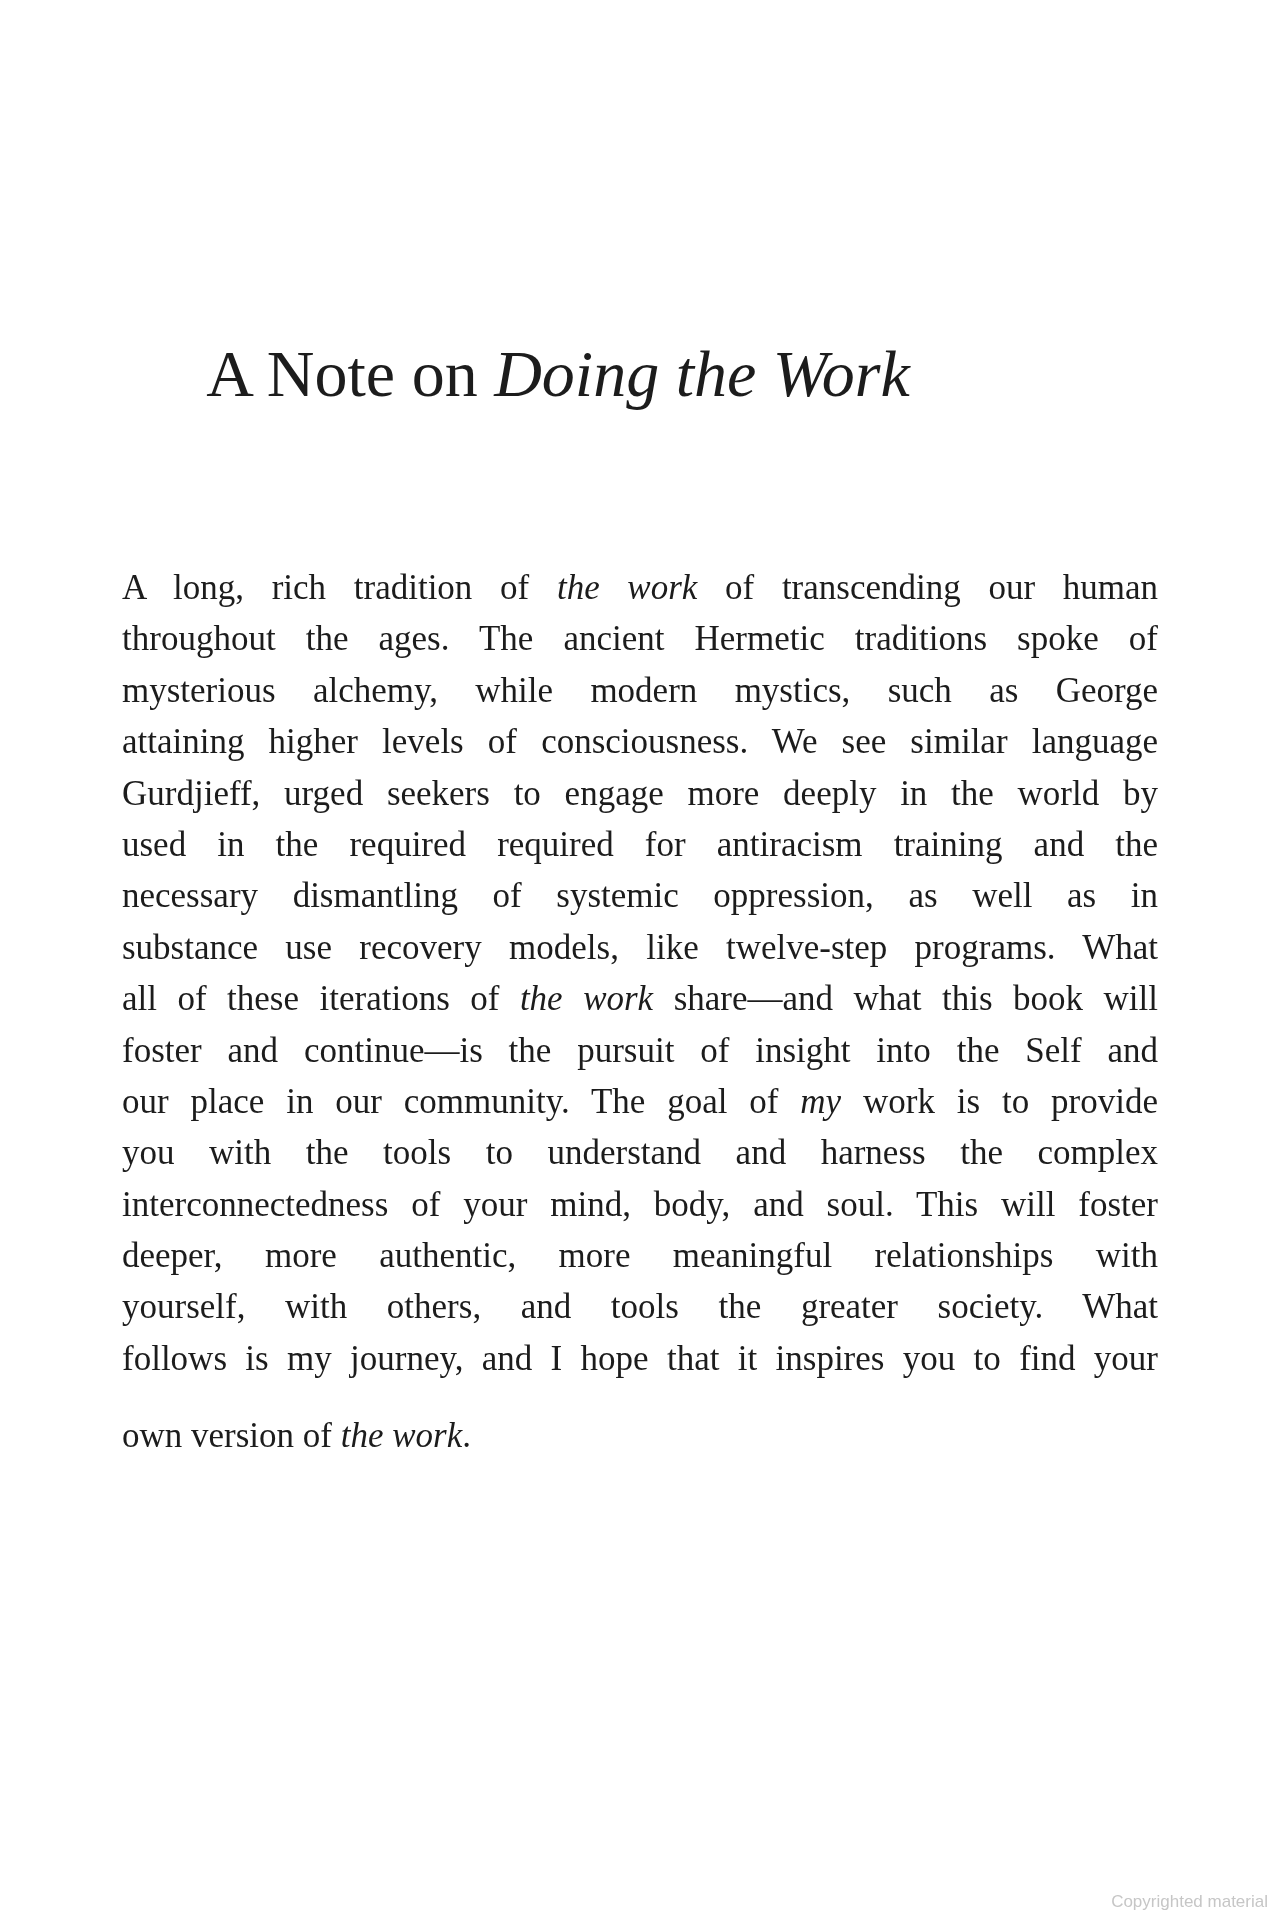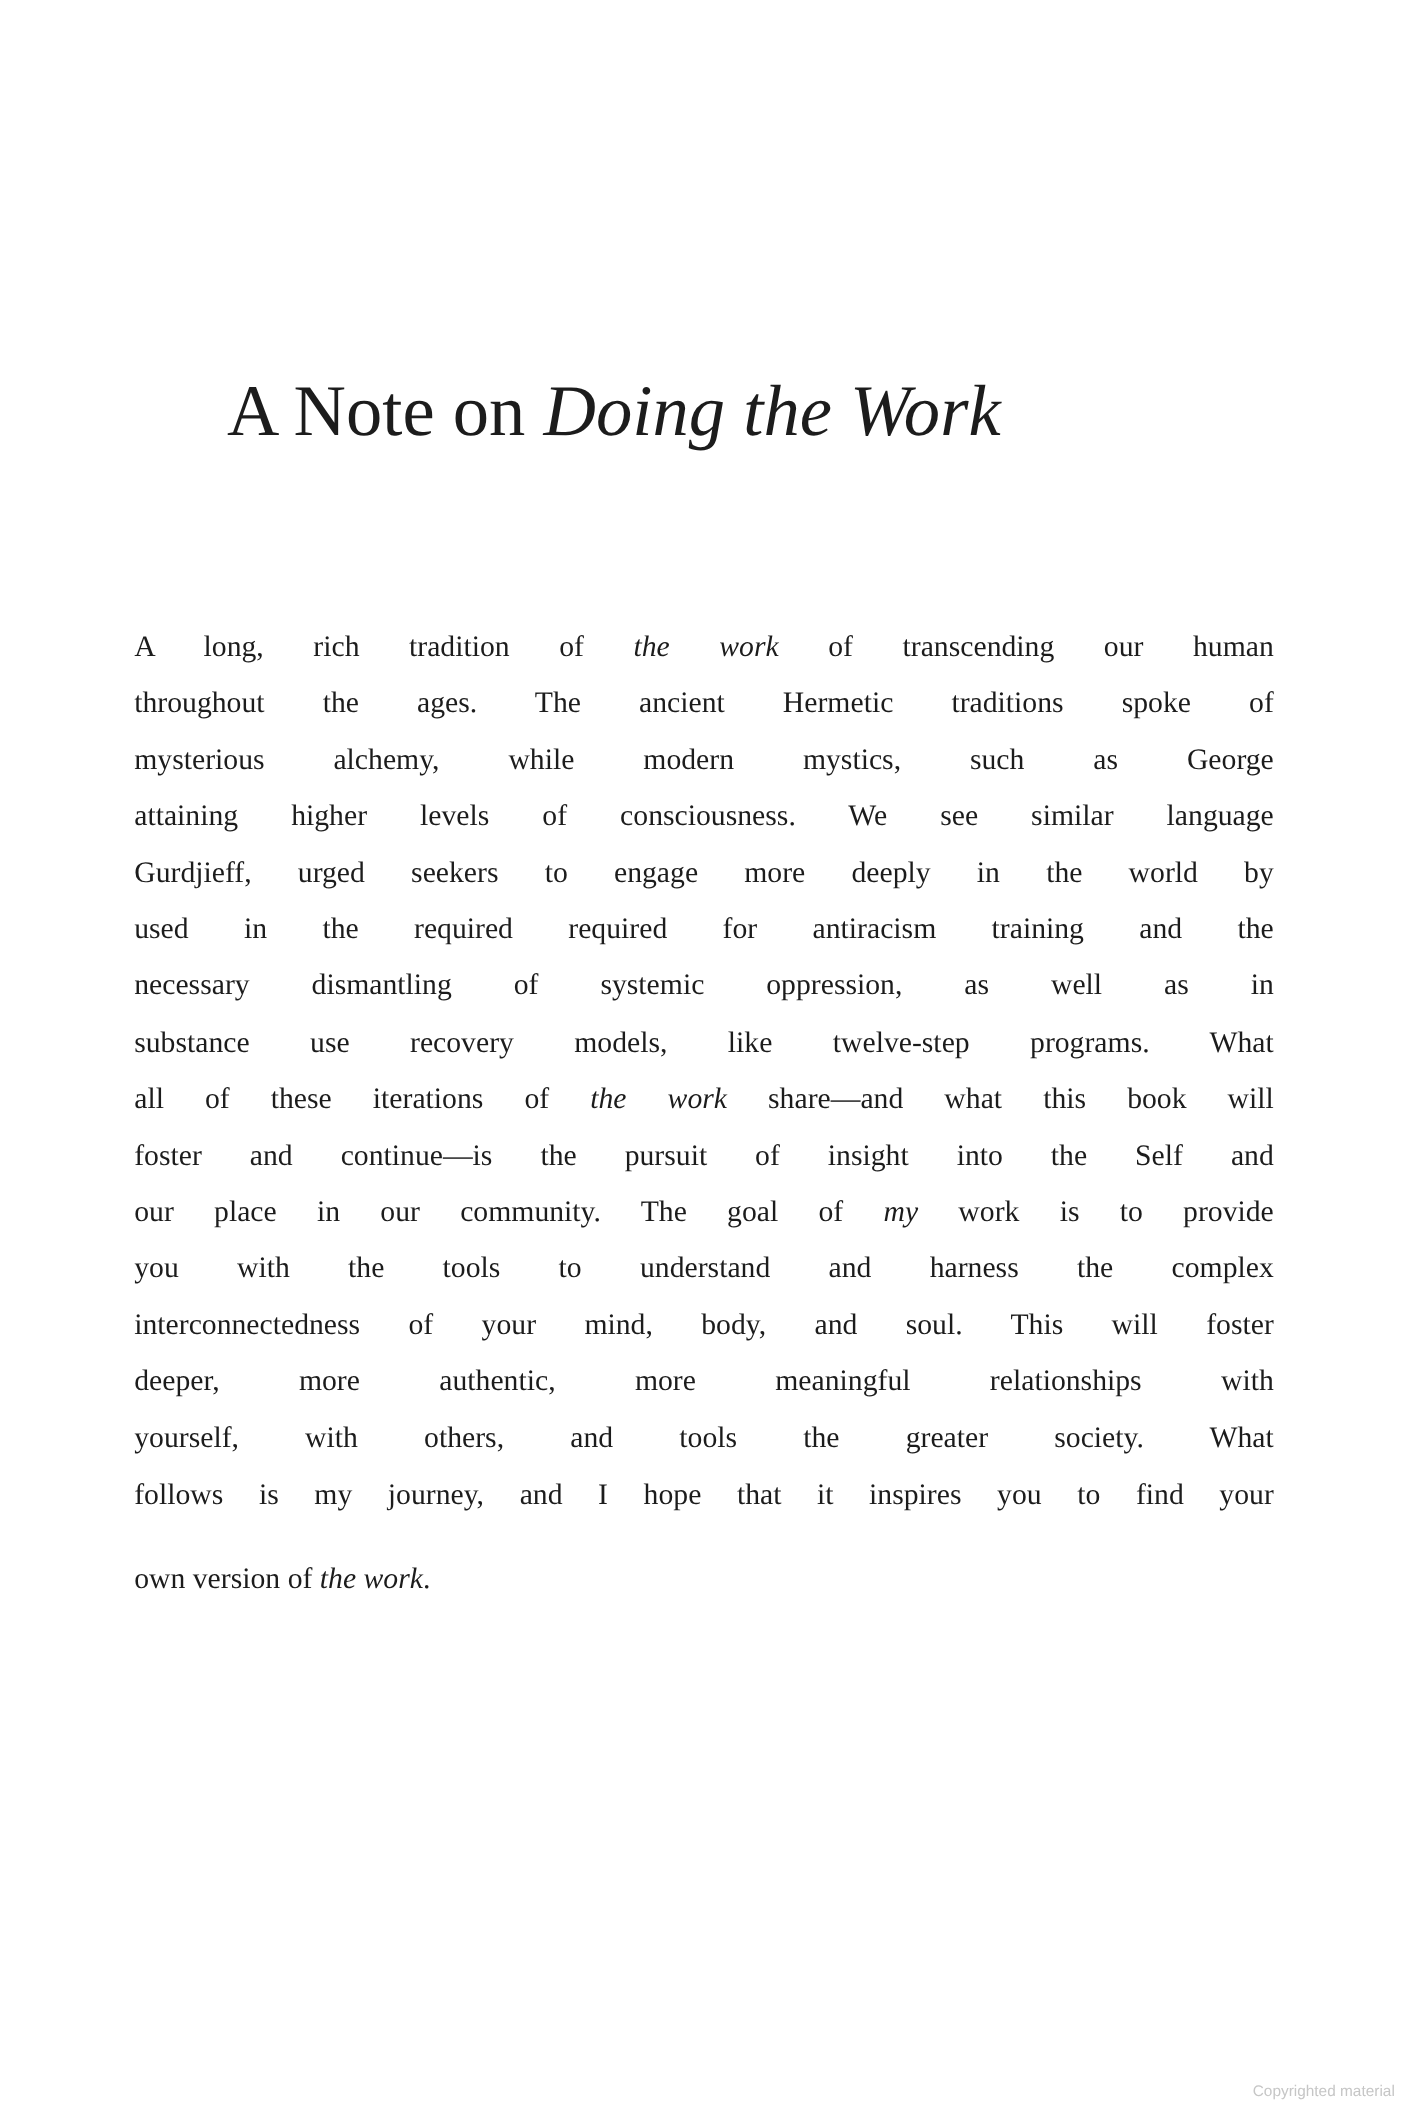--- a/index.html
+++ b/index.html
@@ -29,21 +29,21 @@
     letter-spacing: 0px;
   }
   .page-title i {
     font-style: italic;
   }
   .body-text {
     position: absolute;
     left: 122px;
     top: 562px;
     width: 1036px;
-    font-size: 27px;
+    font-size: 35px;
     color: #1c1c1c;
   }
   .body-text .line {
     height: 51.4px;
     line-height: 51.4px;
     overflow: hidden;
     text-align: justify;
   }
   
   .body-text .line:not(.last)::after {
@@ -54,21 +54,21 @@
   }
   .body-text .line.last {
     text-align: left;
     margin-top: 26px;
   }
   .watermark {
     position: absolute;
     right: 12px;
     top: 1892px;
     font-family: "Liberation Sans", sans-serif;
-    font-size: 14px;
+    font-size: 17px;
     color: #c6c6c6;
     text-align: center;
   }
 </style>
 </head>
 <body>
 
 <div class="page">
   <h1 class="page-title">A Note on <i>Doing the Work</i></h1>
 

